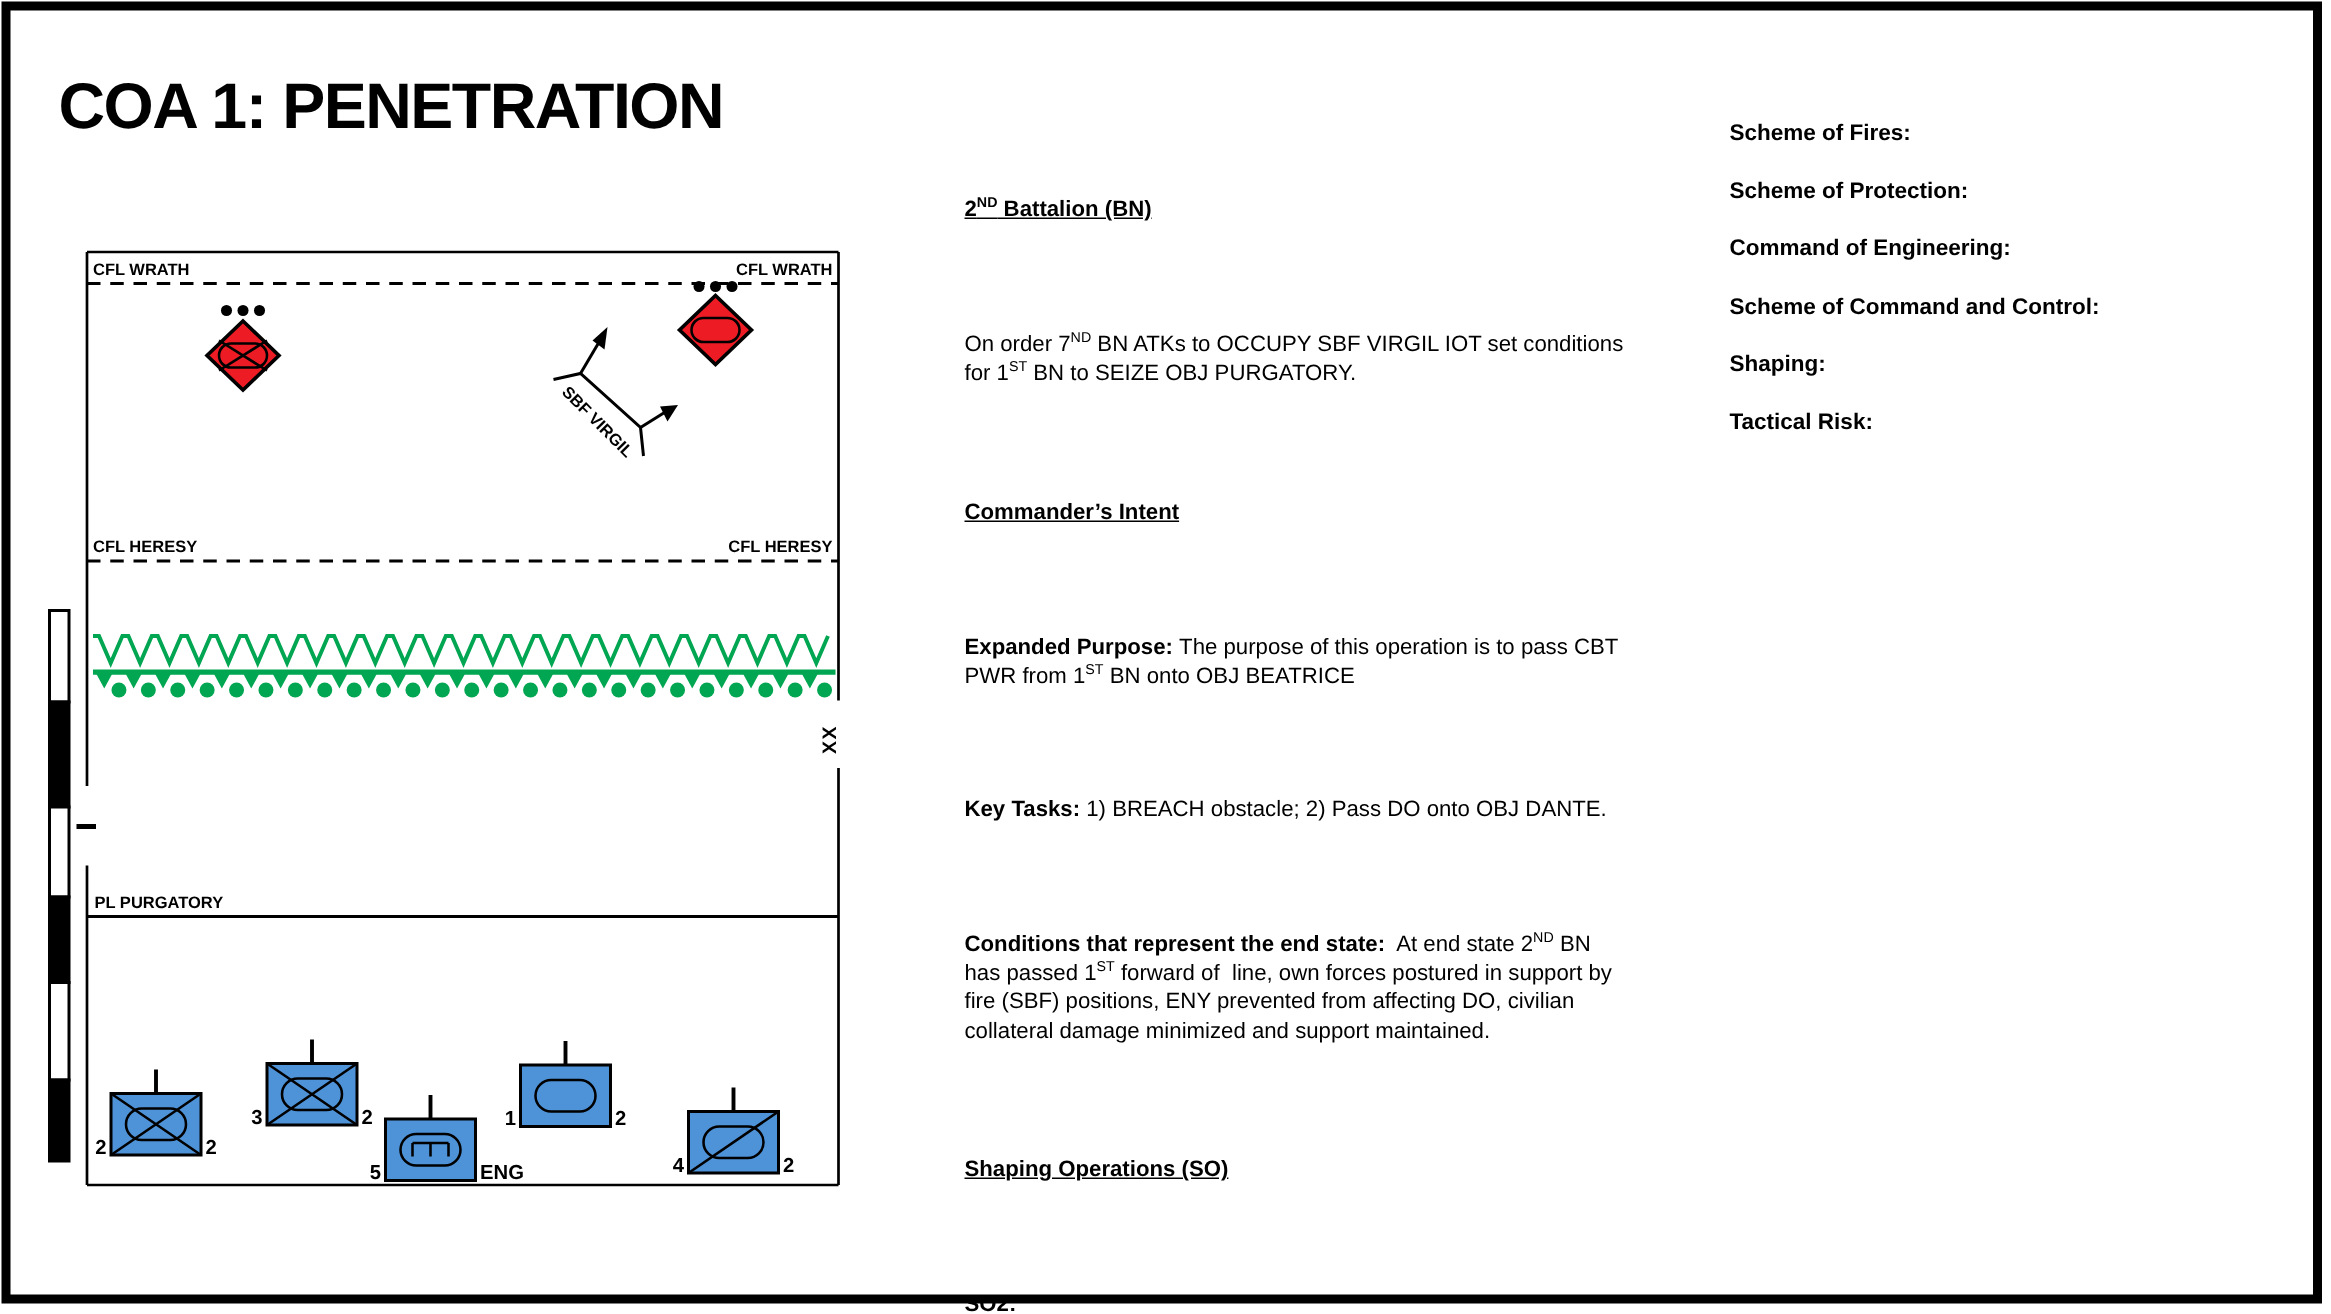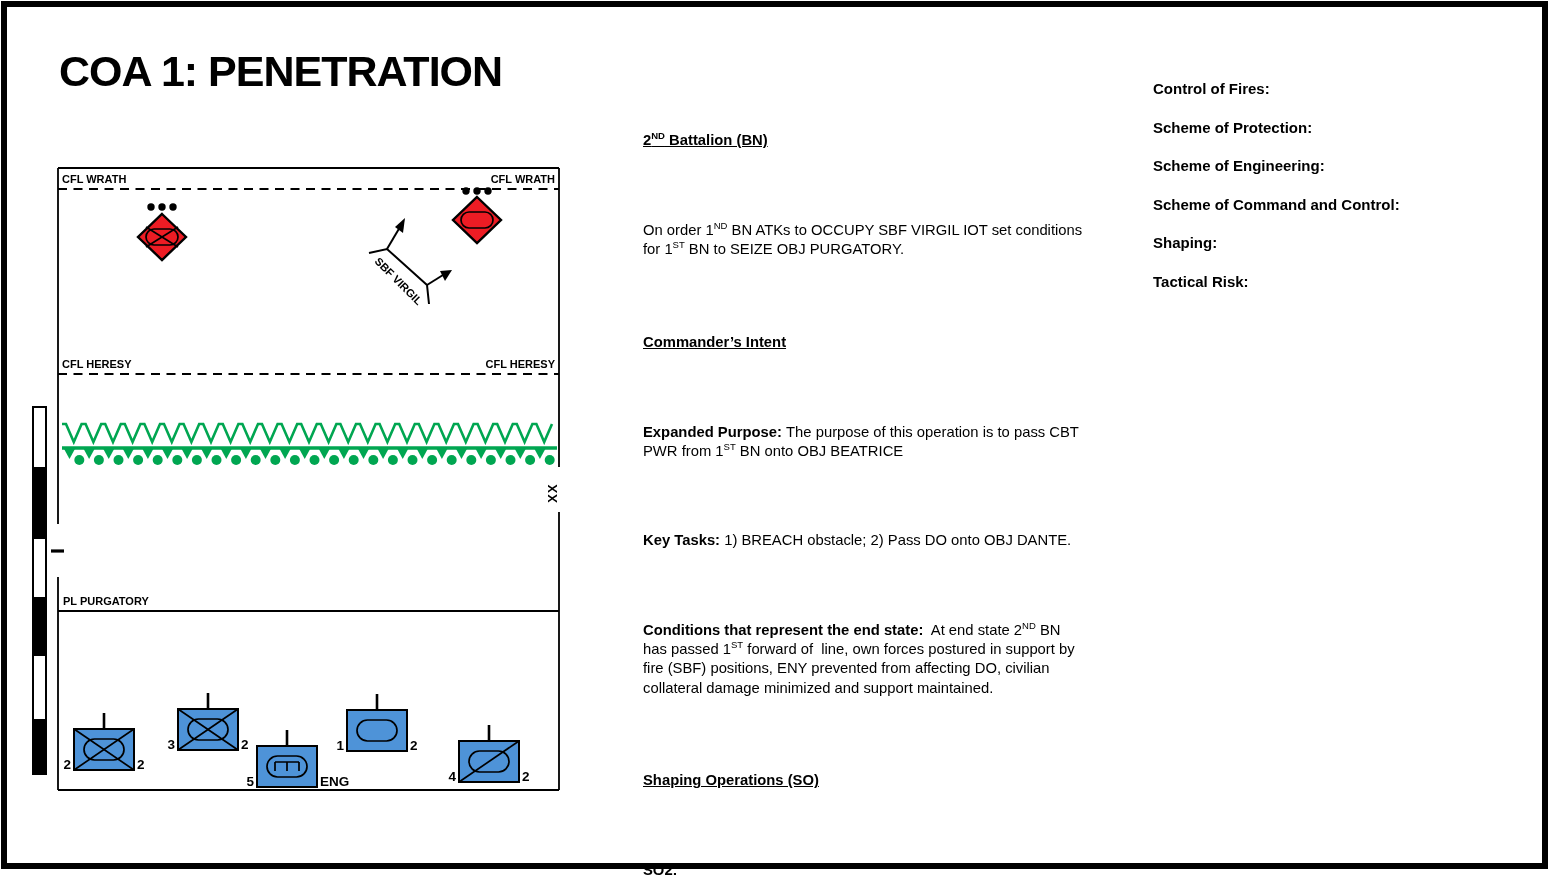--- a/index.html
+++ b/index.html
@@ -1,20 +1,20 @@
 <!DOCTYPE html>
 <html style="--c-red: #ED1C24; --c-green: #00A651; --c-blue: #4E93D8;"><head>
 <meta charset="utf-8">
 <style>
   html,body{margin:0;padding:0;background:#fff;}
   .stage{position:relative;width:1554px;height:876px;background:#fff;overflow:hidden;
          font-family:"Liberation Sans",sans-serif;color:#000;}
   .slide{position:absolute;left:1px;top:1px;width:1547px;height:868px;
          border:6px solid #000;box-sizing:border-box;background:#fff;}
-  .title{position:absolute;left:52px;top:40px;font-size:43px;font-weight:bold;
+  .title{position:absolute;left:32px;top:40px;font-size:43px;font-weight:bold;
          letter-spacing:-1px;margin:0;}
   
   .map-svg{position:absolute;left:0;top:0;}
   .frame{fill:none;stroke:#000;stroke-width:1.8;}
   .dash{fill:none;stroke:#000;stroke-width:2;stroke-dasharray:9 6.5;}
   .solidline{stroke:#000;stroke-width:2;}
   .thickdash{stroke:#000;stroke-width:3.2;}
   .maplabel{font-size:11px;font-weight:bold;fill:#000;}
   .xxlabel{font-size:13px;font-weight:bold;letter-spacing:1px;fill:#000;}
   .sbf-text{font-size:11px;font-weight:bold;fill:#000;}
@@ -210,40 +210,40 @@
       <rect class="unit-rect" x="452" y="734" width="60" height="41"></rect>
       <line class="sym" x1="452" y1="775" x2="512" y2="734"></line>
       <rect class="sym" x="462" y="744" width="40" height="21" rx="10.5"></rect>
       <text class="ulabel" x="449" y="774" text-anchor="end">4</text>
       <text class="ulabel" x="515" y="774">2</text>
     </g>
   </svg>
 
   <div class="col-center">
     <p class="h"><span>2</span><sup>ND</sup><span> Battalion (BN)</span></p>
-    <p><span>On order 1</span><sup>ND</sup><span> BN ATKs to OCCUPY SBF VIRGIL IOT set conditions for 1</span><sup>ST</sup><span> BN to SEIZE OBJ PURGATORY.</span></p>
+    <p><span>On order 7</span><sup>ND</sup><span> BN ATKs to OCCUPY SBF VIRGIL IOT set conditions for 1</span><sup>ST</sup><span> BN to SEIZE OBJ PURGATORY.</span></p>
     <p class="h gap">Commander’s Intent</p>
     <p><span class="b">Expanded Purpose: </span><span>The purpose of this operation is to pass CBT PWR from 1</span><sup>ST</sup><span> BN onto OBJ BEATRICE</span></p>
     <p><span class="b">Key Tasks: </span><span>1) BREACH obstacle; 2) Pass DO onto OBJ DANTE.</span></p>
     <p><span class="b">Conditions that represent the end state:</span><span>  At end state 2</span><sup>ND</sup><span> BN has passed 1</span><sup>ST</sup><span> forward of  line, own forces postured in support by fire (SBF) positions, ENY prevented from affecting DO, civilian collateral damage minimized and support maintained.</span></p>
     <p class="h gap">Shaping Operations (SO)</p>
     <p class="b">SO2:</p>
     
     
     
     
     
     
     
     
   </div>
 
   <div class="col-right">
-    <p>Control of Fires:</p>
+    <p>Scheme of Fires:</p>
     <p>Scheme of Protection:</p>
-    <p>Scheme of Engineering:</p>
+    <p>Command of Engineering:</p>
     <p>Scheme of Command and Control:</p>
     <p>Shaping:</p>
     <p>Tactical Risk:</p>
   </div>
 
  </div>
 </div>
 
 </body></html>

